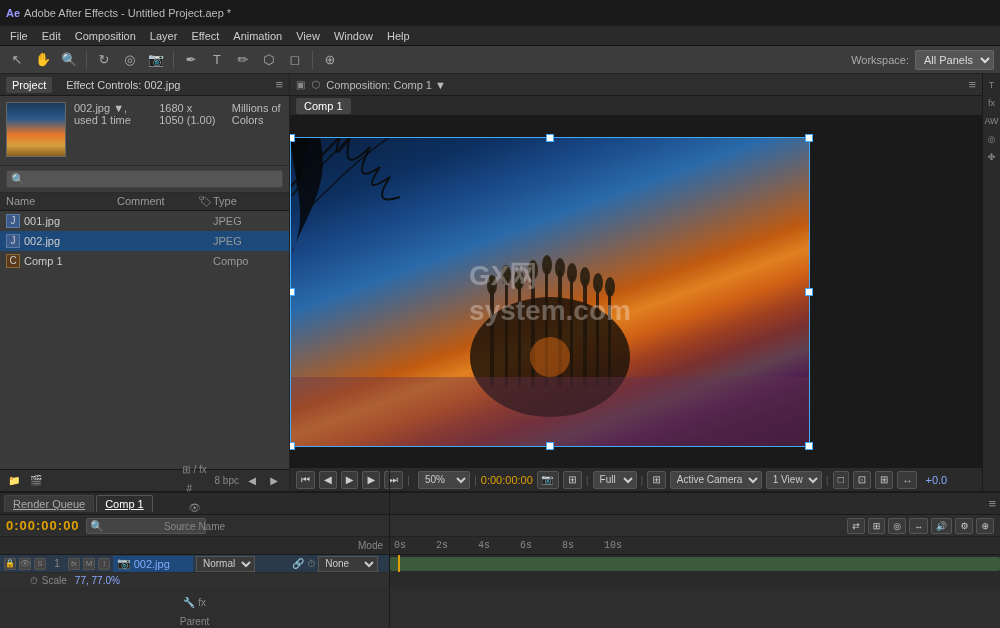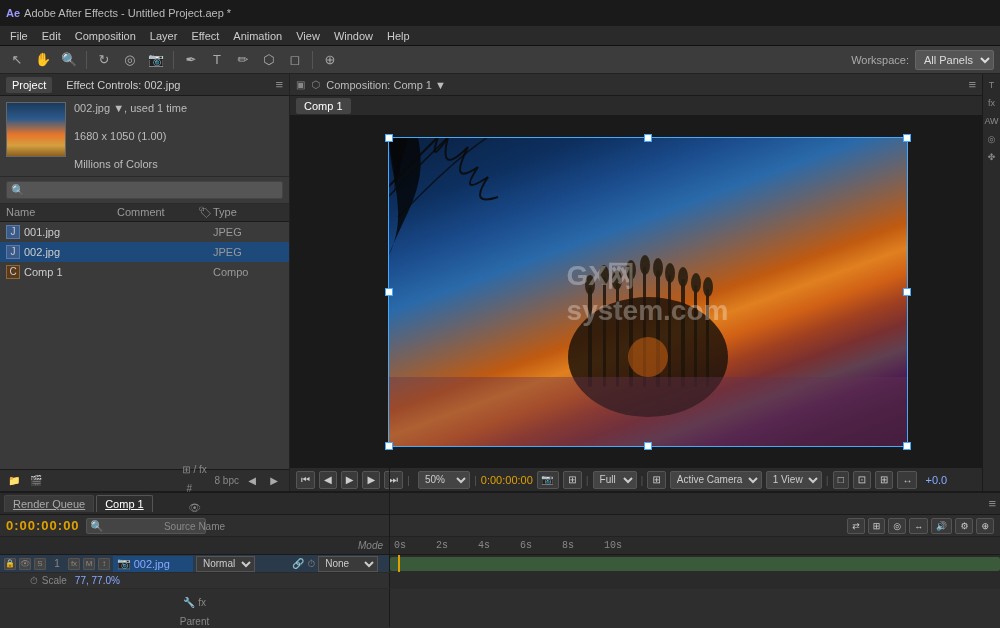--- a/index.html
+++ b/index.html
@@ -158,21 +158,21 @@
       align-items: center;
       justify-content: center;
     }
     .thumb-sunset {
       width: 100%;
       height: 100%;
       background: linear-gradient(to bottom, #1a3a5c 0%, #2d5a8a 30%, #e8762a 60%, #d4a040 80%, #8b6020 100%);
     }
     #thumb-info {
       display: flex;
-      flex-direction: column;
+      flex-direction: row;
       gap: 16px;
       font-size: 11px;
       color: #bbb;
     }
 
     
     #project-search {
       padding: 4px 6px;
       border-bottom: 1px solid #2a2a2a;
     }
@@ -256,23 +256,22 @@
       color: #fff;
     }
 
     
     #comp-viewer {
       flex: 1;
       background: #1a1a1a;
       position: relative;
       display: flex;
       align-items: center;
-      justify-content: center;
+      justify-content: flex-start;
       overflow: hidden;
-      padding-left: 23px;
     }
     #canvas-area {
       position: relative;
       width: 520px;
       height: 310px;
     }
     
     #canvas-frame {
       position: absolute;
       top: 0; left: 0;
@@ -854,21 +853,21 @@
       <button class="vc-btn" style="height:16px;font-size:9px;">⊕</button>
     </span>
   </div>
 
   <div id="timeline-header">
     <div id="tl-left-header">
       <span>⊞ / fx</span>
       <span style="width:16px;">#</span>
       <span>👁</span>
       <span>Source Name</span>
-      <span style="margin-left:auto;font-style:italic;">Mode</span>
+      <span style="margin-left:auto;">Mode</span>
       <span>T</span>
       <span>TrkMat</span>
       <span>🔧 fx</span>
       <span>Parent</span>
     </div>
     <div id="tl-right-header">
       <span class="tl-time-marker">0s</span>
       <span class="tl-time-marker">2s</span>
       <span class="tl-time-marker">4s</span>
       <span class="tl-time-marker">6s</span>

